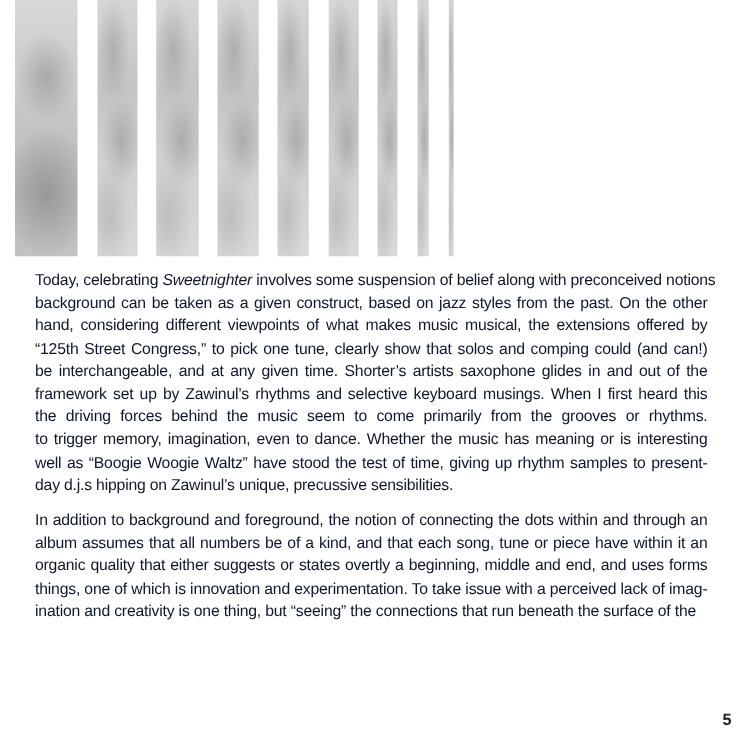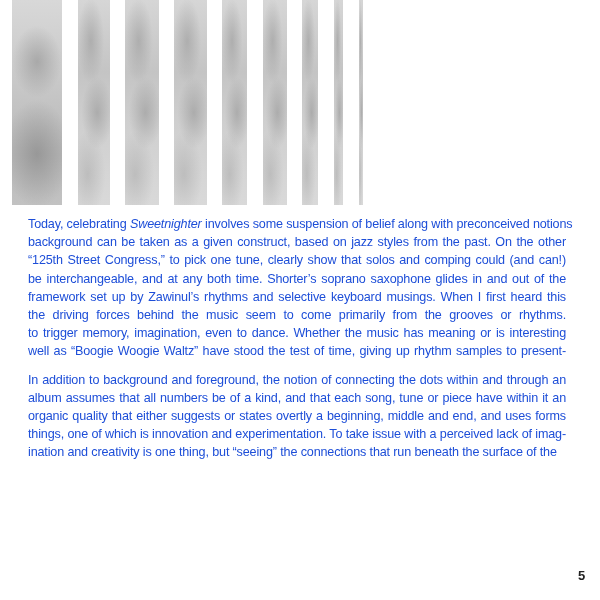--- a/index.html
+++ b/index.html
@@ -22,21 +22,21 @@
     .s4 { left: 174px; width: 33px; }
     .s5 { left: 222px; width: 25px; }
     .s6 { left: 263px; width: 24px; }
     .s7 { left: 302px; width: 16px; }
     .s8 { left: 334px; width: 9px; }
     .s9 { left: 359px; width: 4px; }
 
     .body-text {
       position: absolute; left: 28px; top: 215px; width: 538px;
       font-family: "Liberation Sans", sans-serif;
-      font-size: 12.6px; line-height: 18.2px; color: #1d4ed8;
+      font-size: 12.6px; line-height: 18.2px; color: #0f172a;
       letter-spacing: -0.15px;
     }
     .body-text p { margin: 0; text-align: justify; text-align-last: left; }
     .body-text p + p { margin-top: 10px; }
     .line { display: block; text-align: justify; text-align-last: justify; white-space: nowrap; }
     .line.last { text-align-last: left; }
     .line span.it { font-style: italic; }
     .page-number {
       position: absolute; left: 578px; top: 568px;
       font-family: "Liberation Sans", sans-serif; font-weight: bold;
@@ -55,26 +55,28 @@
   <div class="stripe s6"></div>
   <div class="stripe s7"></div>
   <div class="stripe s8"></div>
   <div class="stripe s9"></div>
 </div>
 
 <div class="body-text">
   <p id="para-0">
       <span class="line"><span>Today, celebrating </span><span class="it">Sweetnighter</span><span> involves some suspension of belief along with preconceived notions</span></span>
       <span class="line"><span>background can be taken as a given construct, based on jazz styles from the past. On the other</span></span>
+      <span class="line"><span>hand, considering different viewpoints of what makes music musical, the extensions offered by</span></span>
       <span class="line"><span>“125th Street Congress,” to pick one tune, clearly show that solos and comping could (and can!)</span></span>
-      <span class="line"><span>be interchangeable, and at any both time. Shorter’s soprano saxophone glides in and out of the</span></span>
+      <span class="line"><span>be interchangeable, and at any given time. Shorter’s artists saxophone glides in and out of the</span></span>
       <span class="line"><span>framework set up by Zawinul’s rhythms and selective keyboard musings. When I first heard this</span></span>
       <span class="line"><span>the driving forces behind the music seem to come primarily from the grooves or rhythms.</span></span>
       <span class="line"><span>to trigger memory, imagination, even to dance. Whether the music has meaning or is interesting</span></span>
       <span class="line"><span>well as “Boogie Woogie Waltz” have stood the test of time, giving up rhythm samples to present-</span></span>
+      <span class="line last"><span>day d.j.s hipping on Zawinul’s unique, precussive sensibilities.</span></span>
     </p>
   <p id="para-1">
       <span class="line"><span>In addition to background and foreground, the notion of connecting the dots within and through an</span></span>
       <span class="line"><span>album assumes that all numbers be of a kind, and that each song, tune or piece have within it an</span></span>
       <span class="line"><span>organic quality that either suggests or states overtly a beginning, middle and end, and uses forms</span></span>
       <span class="line"><span>things, one of which is innovation and experimentation. To take issue with a perceived lack of imag-</span></span>
       <span class="line last"><span>ination and creativity is one thing, but “seeing” the connections that run beneath the surface of the</span></span>
     </p>
 </div>
 

